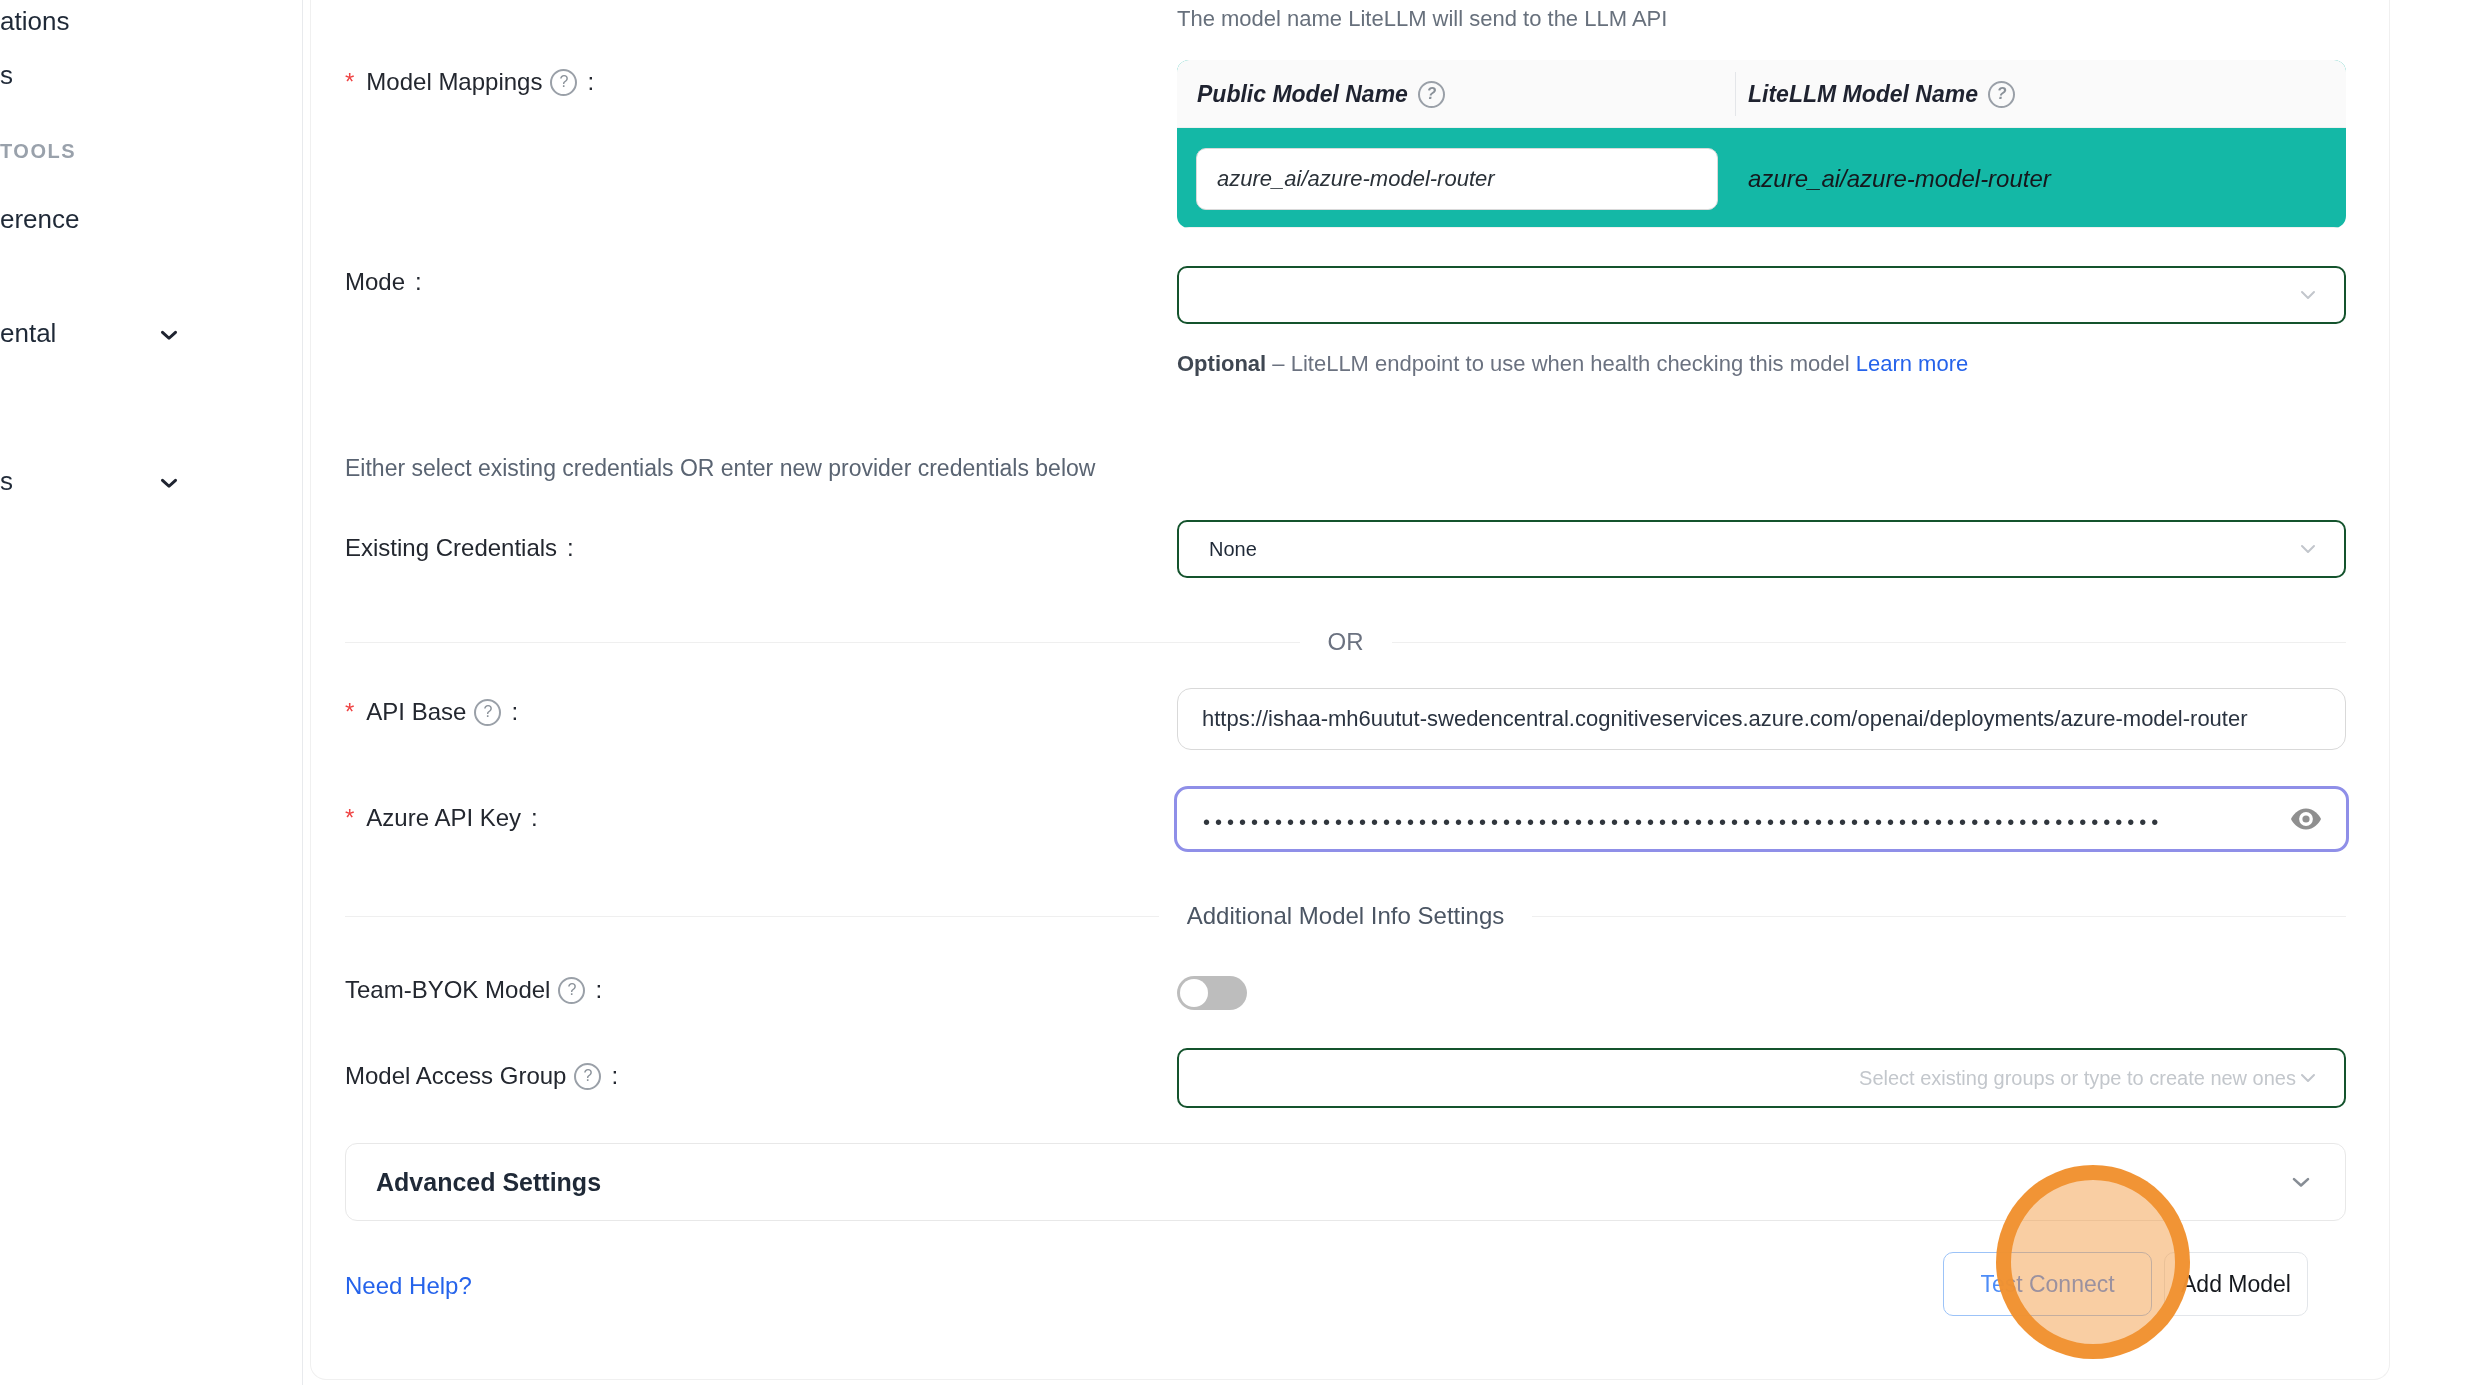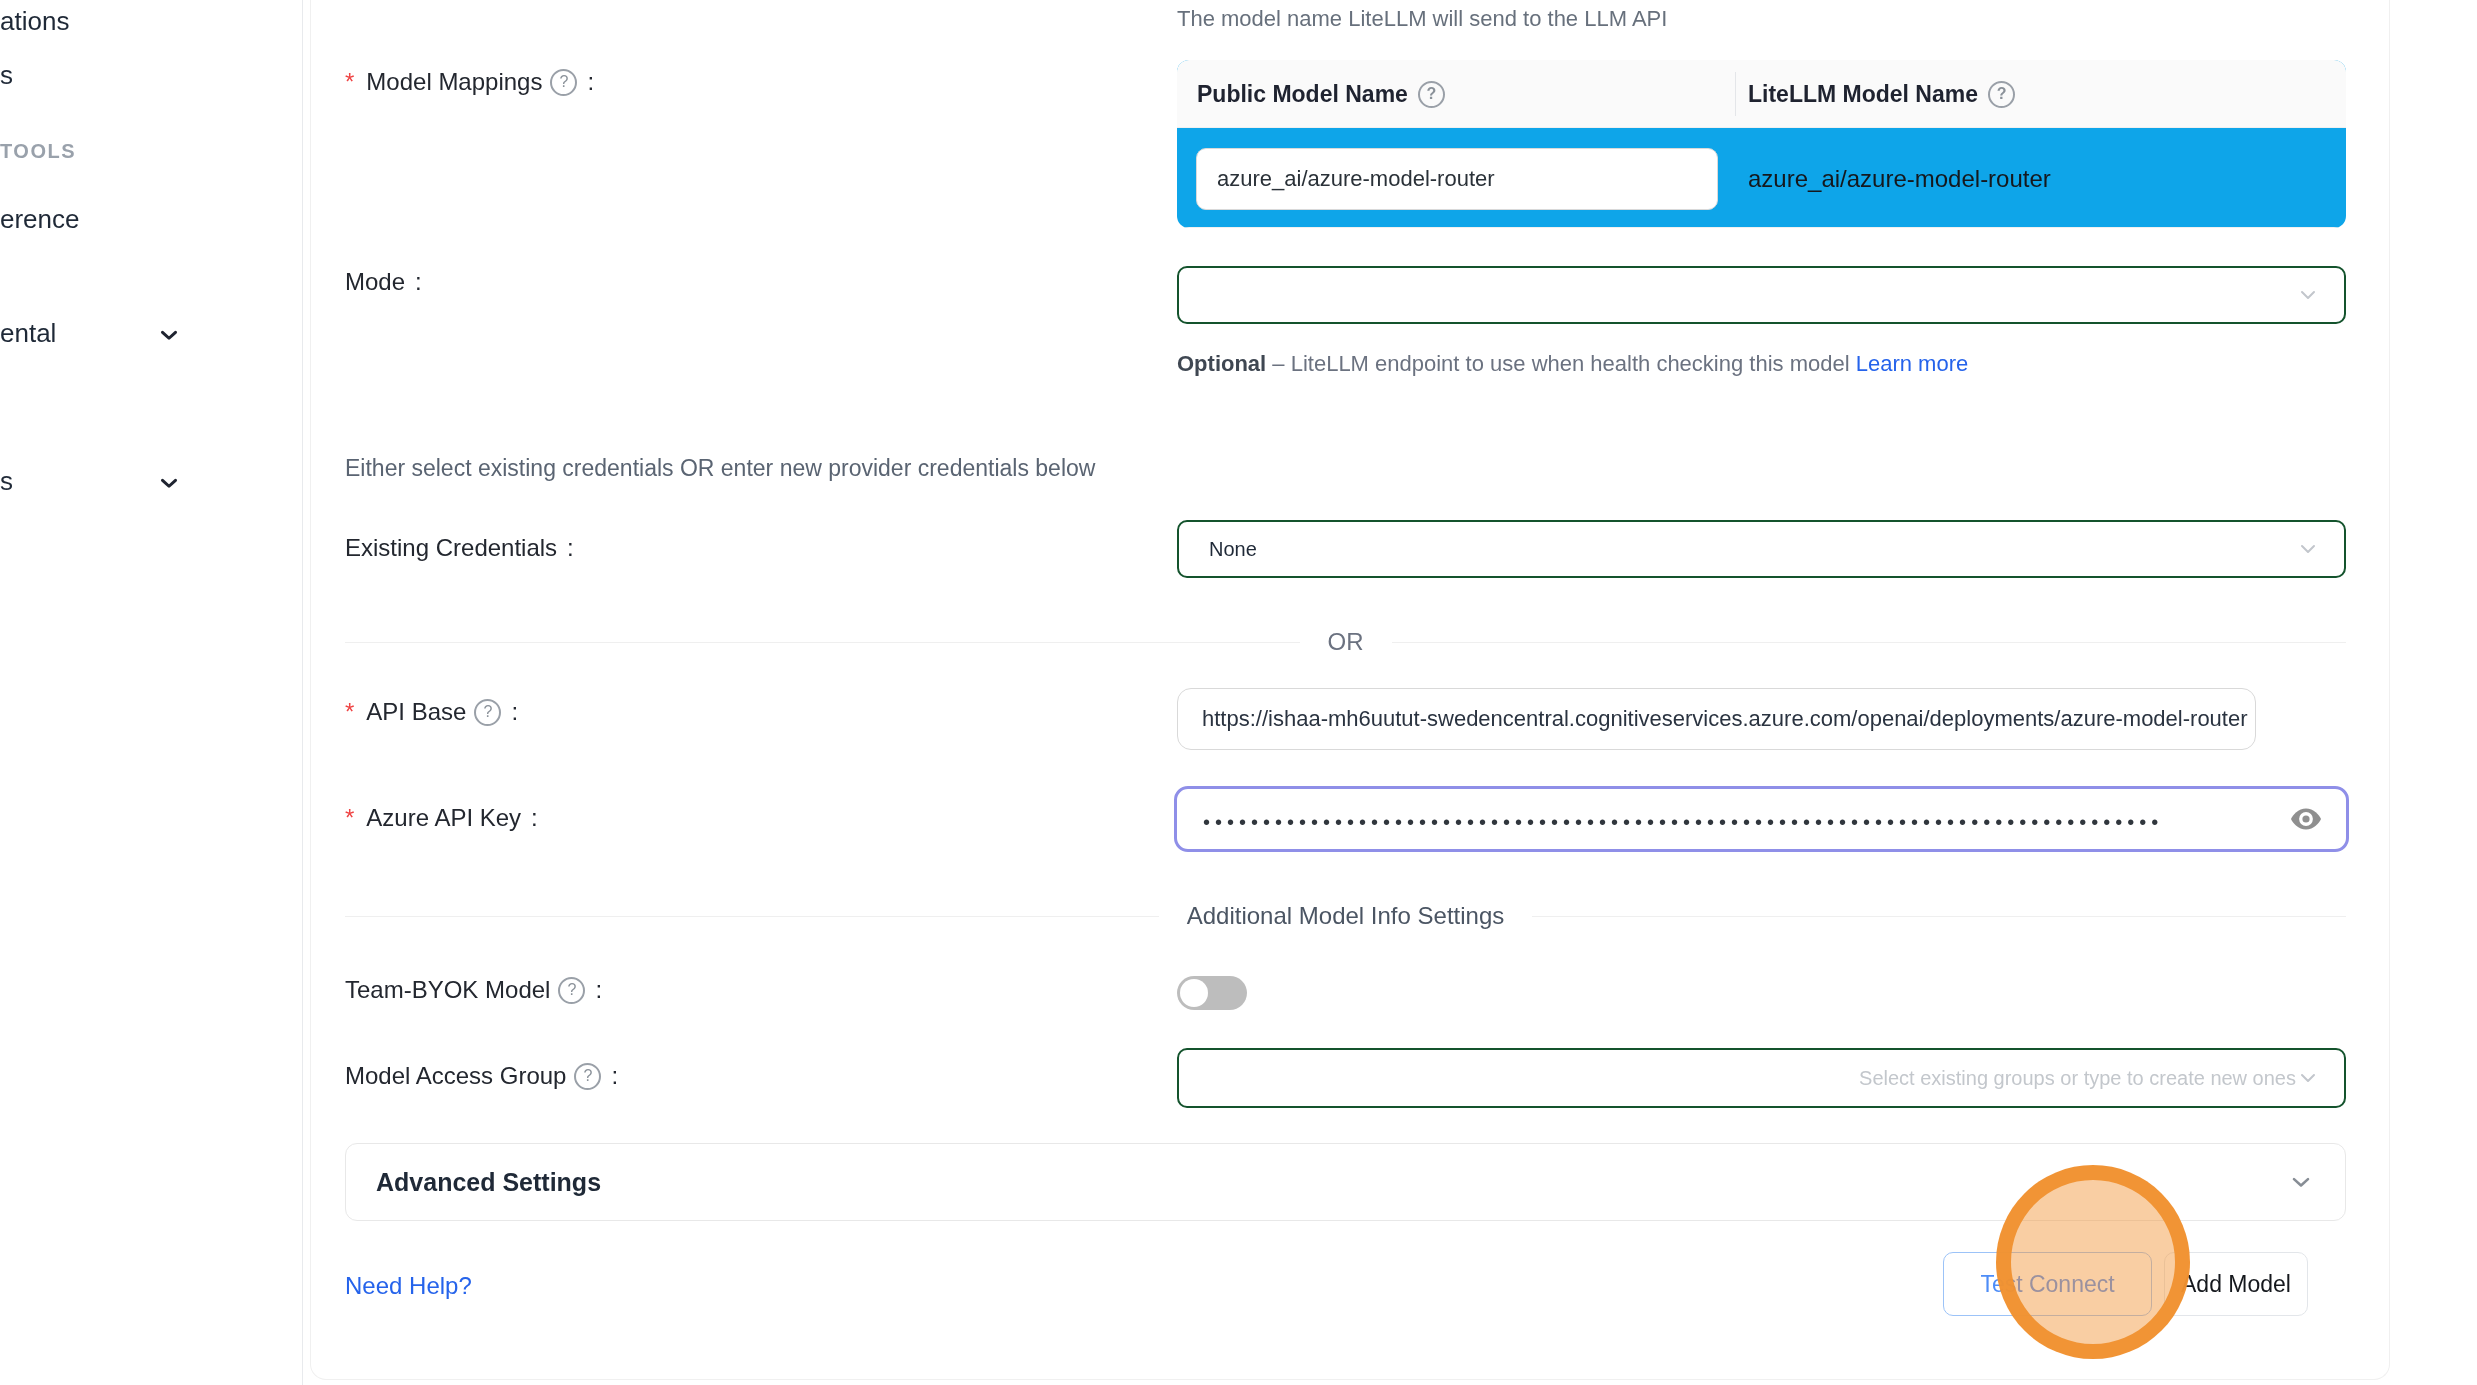--- a/index.html
+++ b/index.html
@@ -17,21 +17,21 @@
   .card { position:absolute; left:310px; top:-40px; width:2080px; height:1420px; background:#fff; border:1px solid #f0f0f0; border-top:none; border-radius:0 0 16px 16px; }
 
   .abs { position:absolute; }
   .label { font-size:24px; color:#23272f; white-space:nowrap; display:flex; align-items:center; gap:8px; }
   .req { color:#ef4444; font-size:24px; margin-right:4px; }
   .colon { margin-left:2px; color:#23272f; }
   .qicon { display:inline-flex; align-items:center; justify-content:center; width:27px; height:27px; border:2px solid #9aa0a8; border-radius:50%; color:#8a9199; font-size:16px; line-height:1; }
   .helper-top { font-size:22px; color:#67707c; white-space:nowrap; }
 
   
-  .mm-table { width:1169px; height:168px; border-radius:12px; background:#0ea5e9; overflow:hidden; }
+  .mm-table { width:1169px; height:168px; border-radius:12px; background:#14b8a6; overflow:hidden;font-style:italic; }
   .mm-head { position:absolute; left:0; top:0; width:1169px; height:68px; background:#fafafa; border-bottom:1px solid #f0f0f0; }
   .mm-head-cell { position:absolute; top:0; height:68px; display:flex; align-items:center; gap:10px; font-size:23px; font-weight:700; color:#1f2330; }
   .mm-head-div { position:absolute; left:558px; top:12px; width:1px; height:44px; background:#e4e6e9; }
   .mm-input { position:absolute; left:19px; top:88px; width:522px; height:62px; border:1px solid #d9d9d9; border-radius:10px; background:#fff; font-size:22px; color:#2a3138; padding:0 20px; display:flex; align-items:center; white-space:nowrap; }
   .mm-plain { position:absolute; left:571px; top:88px; height:62px; display:flex; align-items:center; font-size:24px; color:#15181d; white-space:nowrap; }
   .mm-bottom { position:absolute; left:0; top:167px; width:1169px; height:1px; background:#f0f0f0; }
 
   .select { width:1169px; height:58px; border:2px solid #14532d; border-radius:10px; background:#fff; display:flex; align-items:center; padding:0 24px 0 30px; font-size:20px; color:#1f2937; }
   .select .val { flex:1; white-space:nowrap; overflow:hidden; }
   .select .ph { color:#c3c7cc; }
@@ -157,21 +157,21 @@
     <div class="dtext">OR</div>
     <div class="line"></div>
   </div>
 
   <div class="abs label" style="left:345px; top:698px;">
     <span class="req">*</span>
     <span>API Base</span>
     <span class="qicon">?</span>
     <span class="colon">:</span>
   </div>
-  <div class="abs text-input" style="left:1177px; top:688px; width:1079px; height:62px;">
+  <div class="abs text-input" style="left:1177px; top:688px; width:1169px; height:62px;">
     <span>https://ishaa-mh6uutut-swedencentral.cognitiveservices.azure.com/openai/deployments/azure-model-router</span>
   </div>
 
   <div class="abs label" style="left:345px; top:804px;">
     <span class="req">*</span>
     <span>Azure API Key</span>
     <span class="colon">:</span>
   </div>
   <div class="abs key-input" style="left:1174px; top:786px;">
     <span class="dots">••••••••••••••••••••••••••••••••••••••••••••••••••••••••••••••••••••••••••••••••</span>

